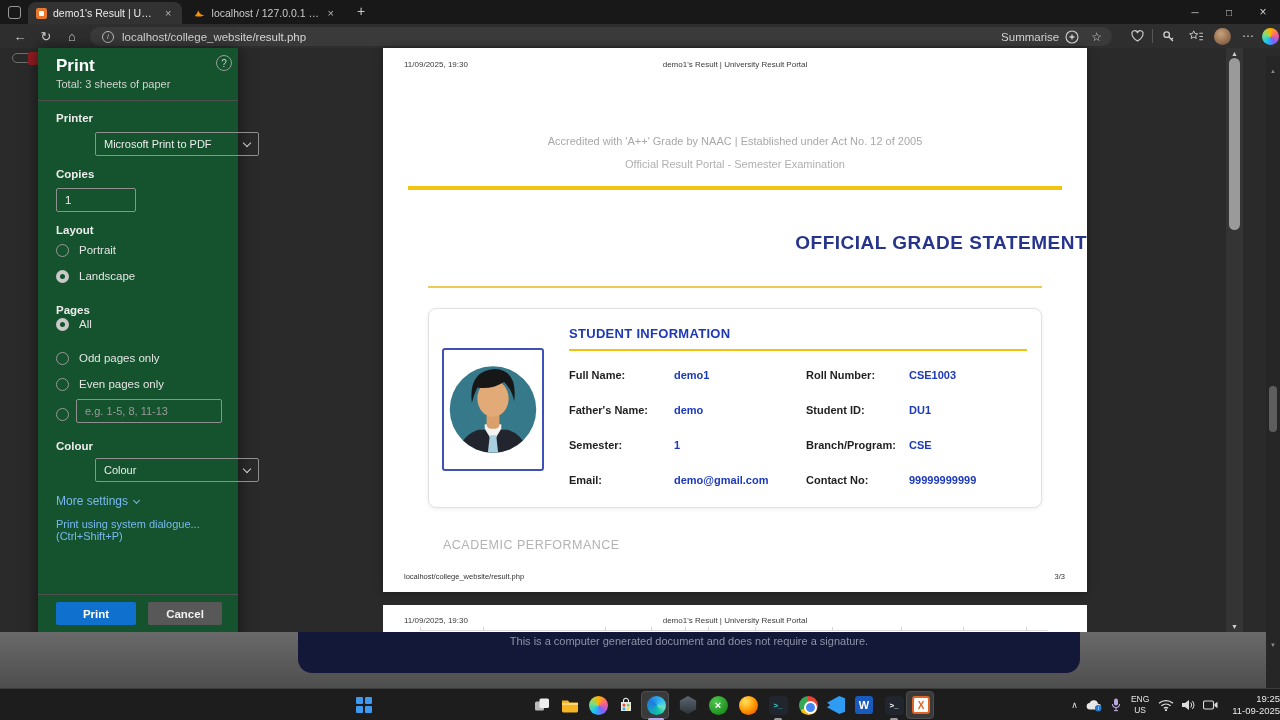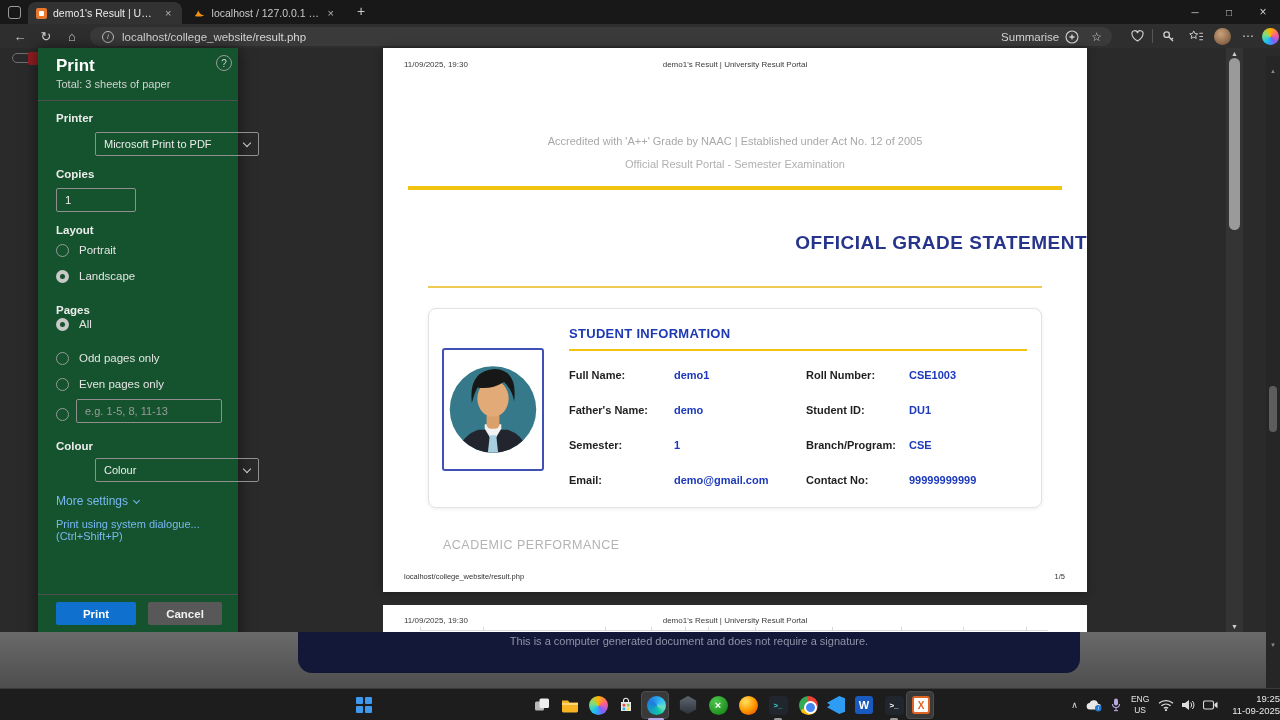--- a/index.html
+++ b/index.html
@@ -276,21 +276,21 @@
           <span class="val">CSE</span>
           <span class="lbl">Email:</span>
           <span class="val">demo@gmail.com</span>
           <span class="lbl">Contact No:</span>
           <span class="val">99999999999</span>
         </div>
       </div>
 
       <div class="acad">ACADEMIC PERFORMANCE</div>
       <span class="pfoot-url">localhost/college_website/result.php</span>
-      <span class="pfoot-page">1/5</span>
+      <span class="pfoot-page">3/3</span>
     </div>
 
     <div class="page2">
       <span class="pdate" style="top:11px;">11/09/2025, 19:30</span>
       <div class="phead" style="top:11px;">demo1's Result | University Result Portal</div>
       <div class="p2line"></div>
       <span class="tick" style="left:37px;"></span>
       <span class="tick" style="left:100px;"></span>
       <span class="tick" style="left:222px;"></span>
       <span class="tick" style="left:268px;"></span>

